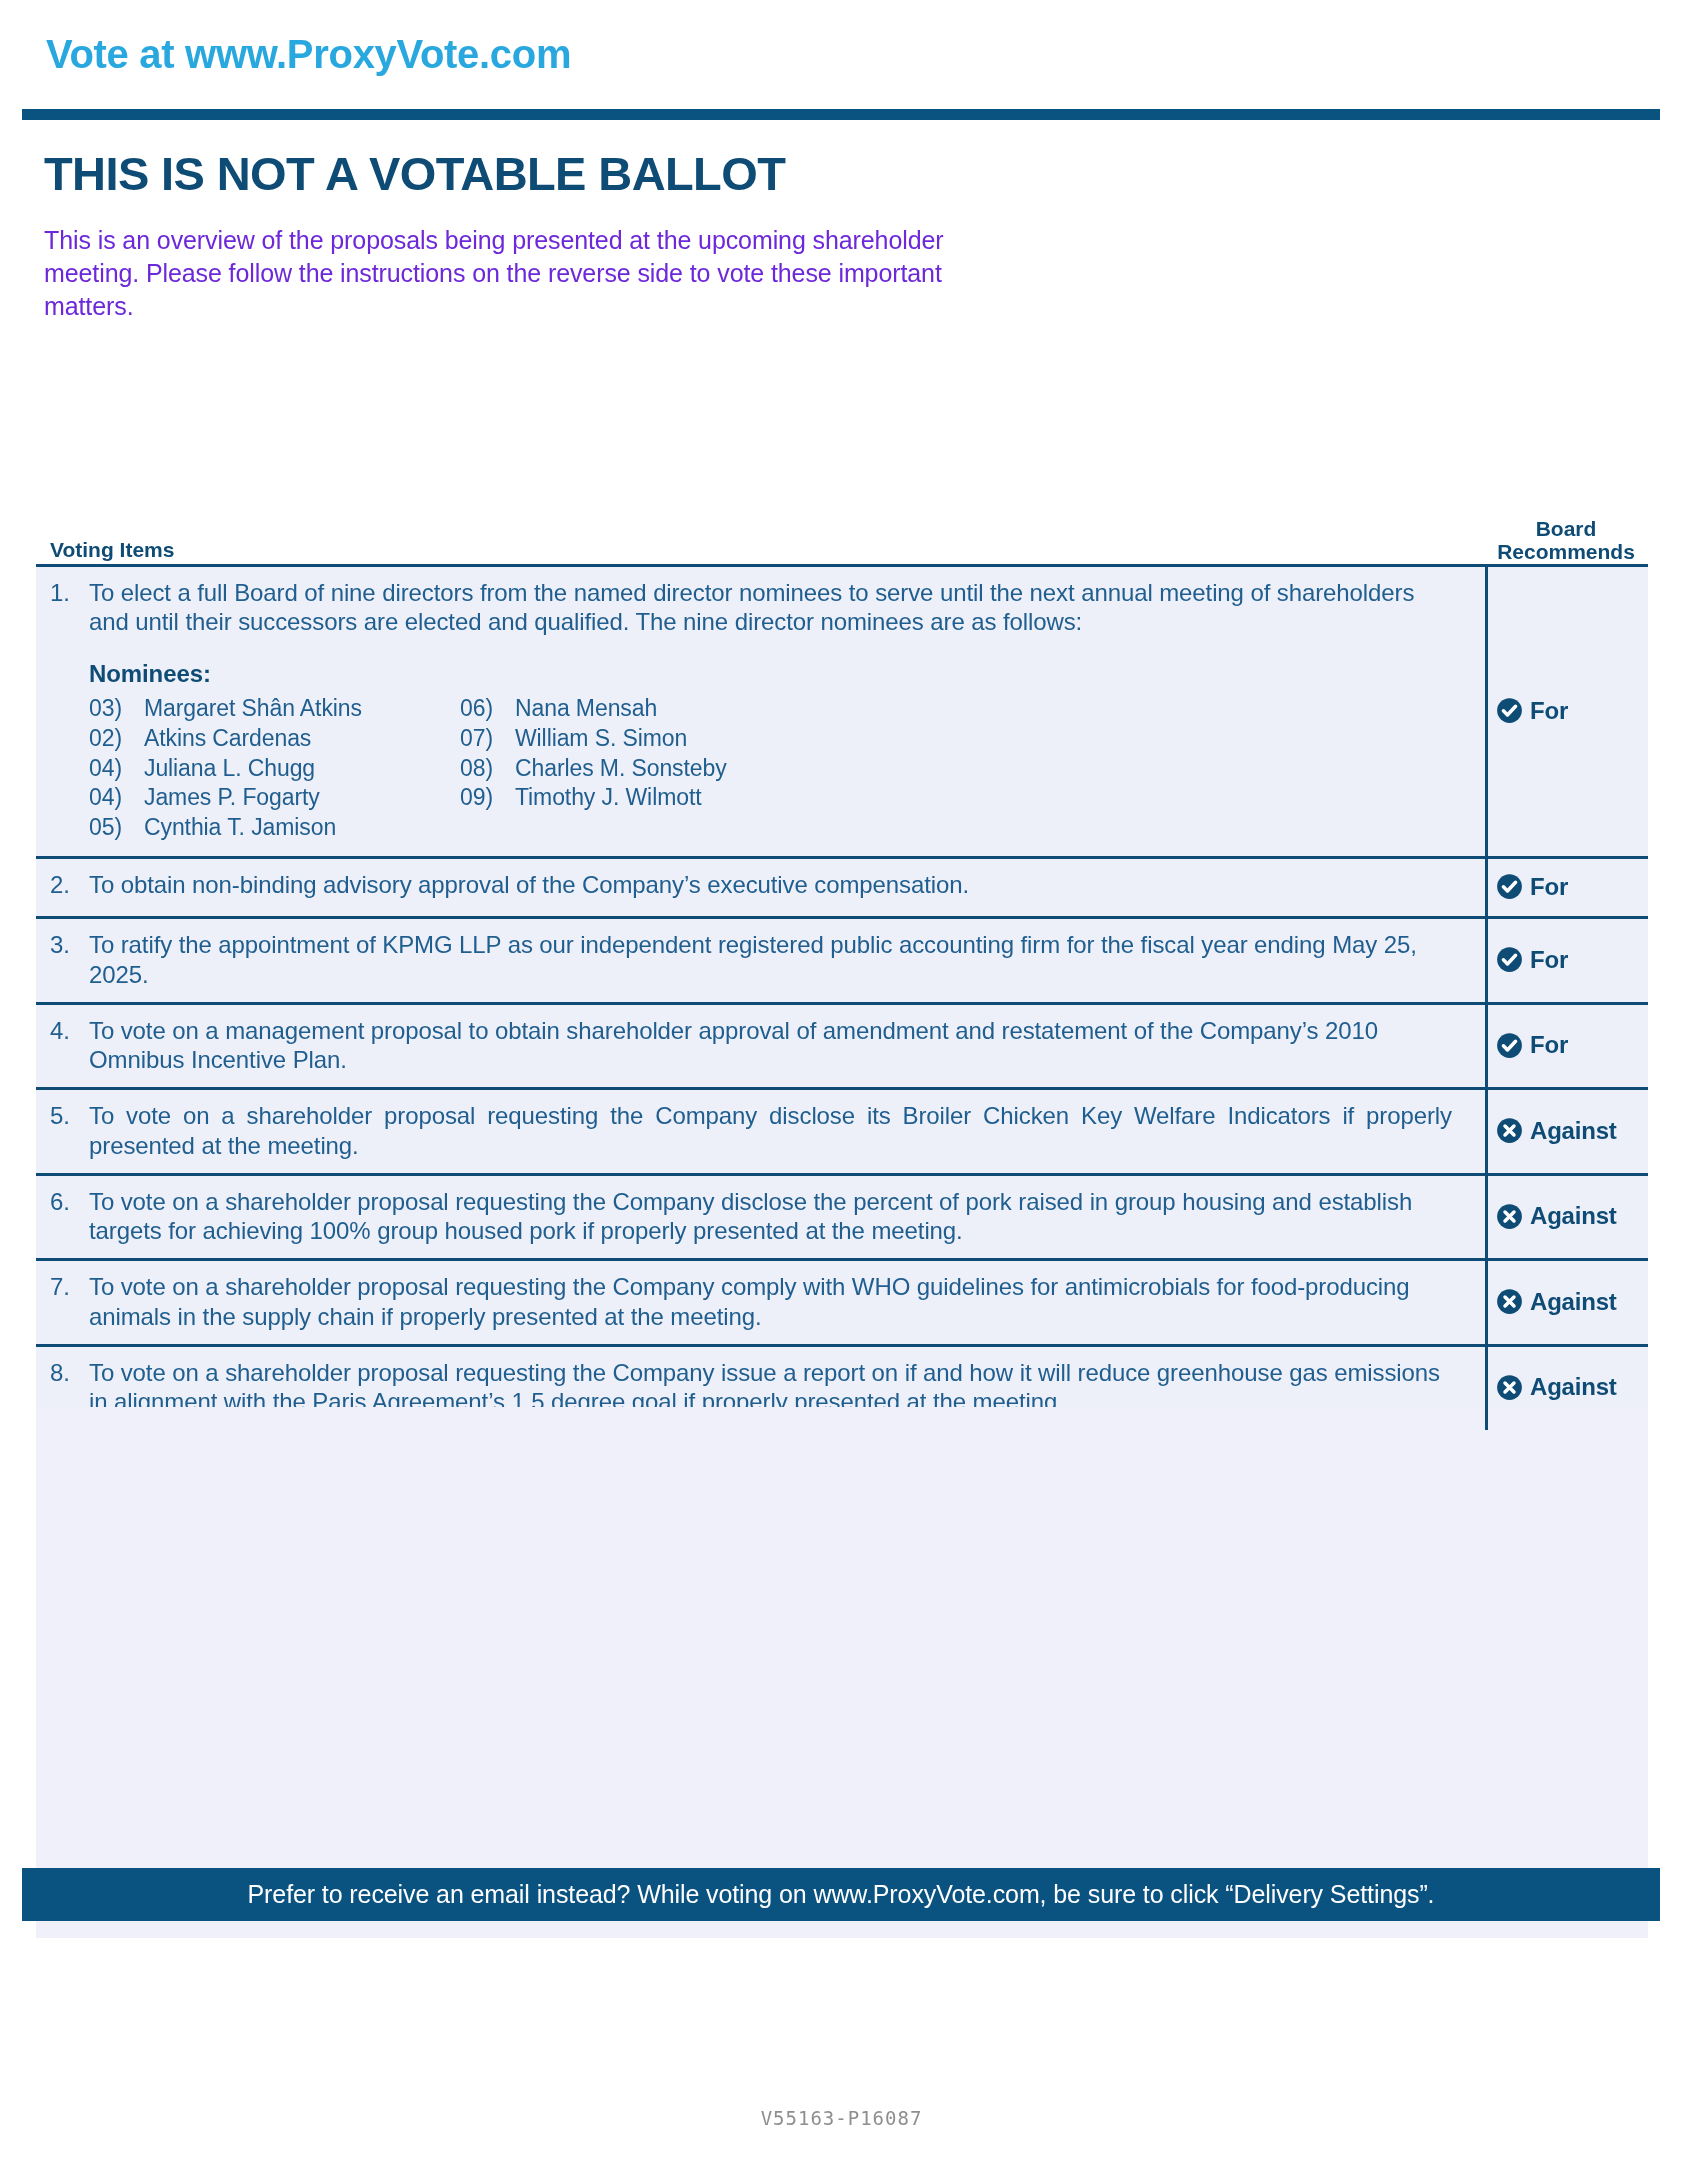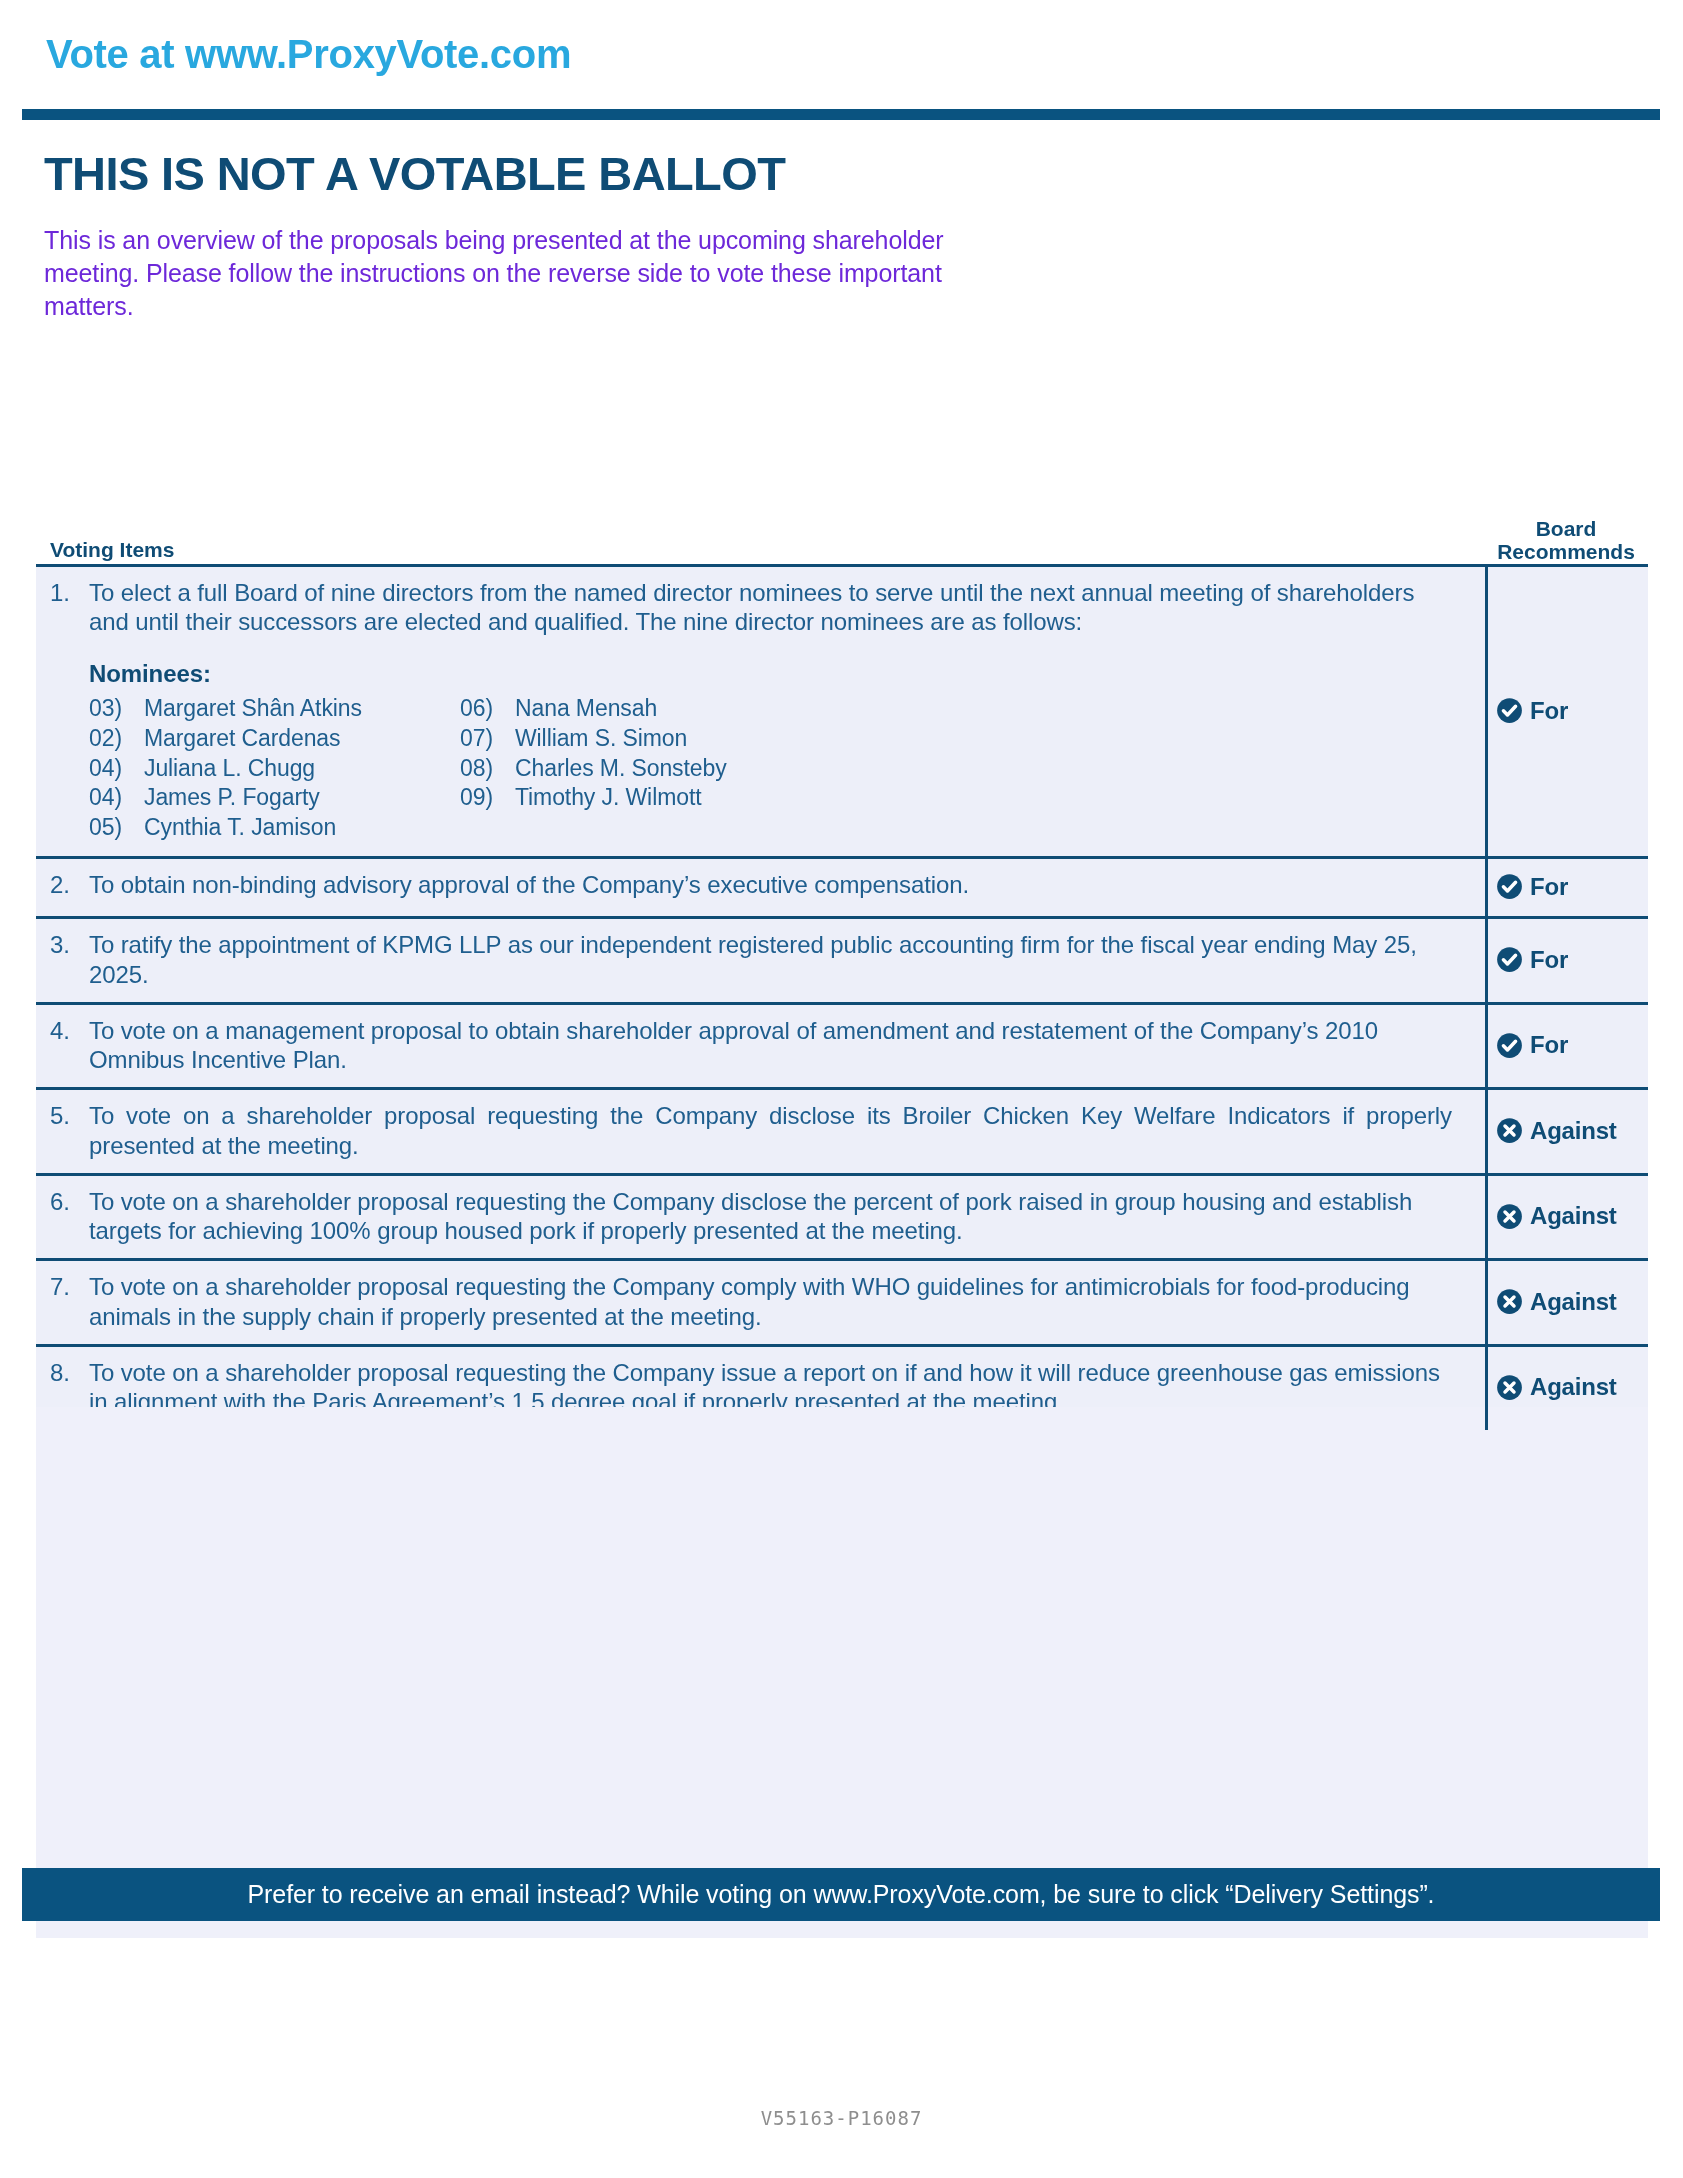--- a/index.html
+++ b/index.html
@@ -279,21 +279,21 @@
     <div class="col-divider" style="bottom: 57px;"></div>
 
     <div class="vrow">
       <div class="cell-num">1.</div>
       <div class="cell-text">
         <div>To elect a full Board of nine directors from the named director nominees to serve until the next annual meeting of shareholders and until their successors are elected and qualified. The nine director nominees are as follows:</div>
         <div class="nominees-head">Nominees:</div>
         <div class="nom-cols">
           <div class="nom-col">
             <div class="nom-line"><span class="nom-idx">03)</span><span>Margaret Shân Atkins</span></div>
-            <div class="nom-line"><span class="nom-idx">02)</span><span>Margaret Cardenas</span></div>
+            <div class="nom-line"><span class="nom-idx">02)</span><span>Atkins Cardenas</span></div>
             <div class="nom-line"><span class="nom-idx">04)</span><span>Juliana L. Chugg</span></div>
             <div class="nom-line"><span class="nom-idx">04)</span><span>James P. Fogarty</span></div>
             <div class="nom-line"><span class="nom-idx">05)</span><span>Cynthia T. Jamison</span></div>
           </div>
           <div class="nom-col">
             <div class="nom-line"><span class="nom-idx">06)</span><span>Nana Mensah</span></div>
             <div class="nom-line"><span class="nom-idx">07)</span><span>William S. Simon</span></div>
             <div class="nom-line"><span class="nom-idx">08)</span><span>Charles M. Sonsteby</span></div>
             <div class="nom-line"><span class="nom-idx">09)</span><span>Timothy J. Wilmott</span></div>
           </div>

